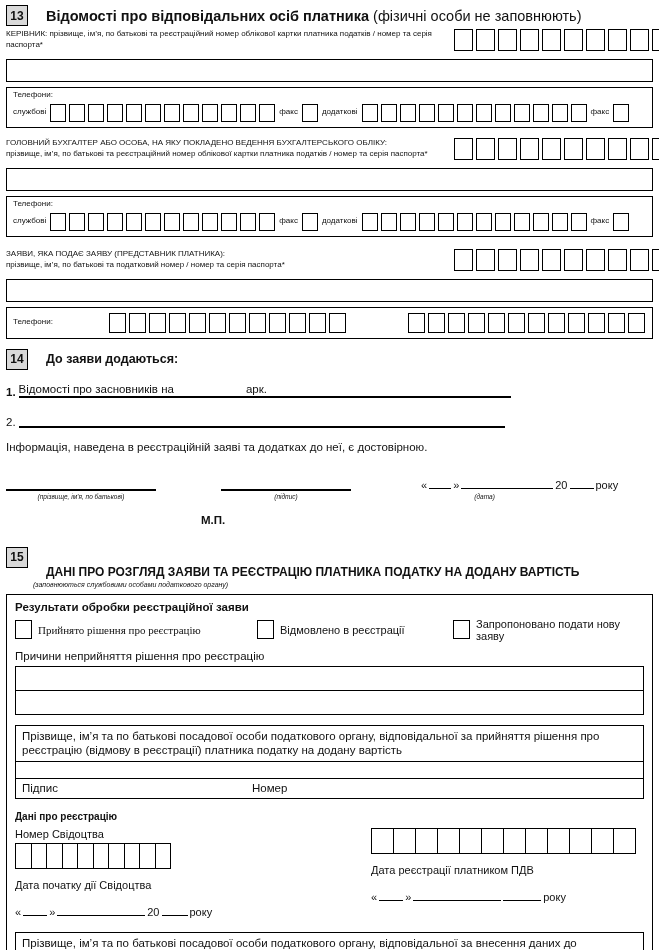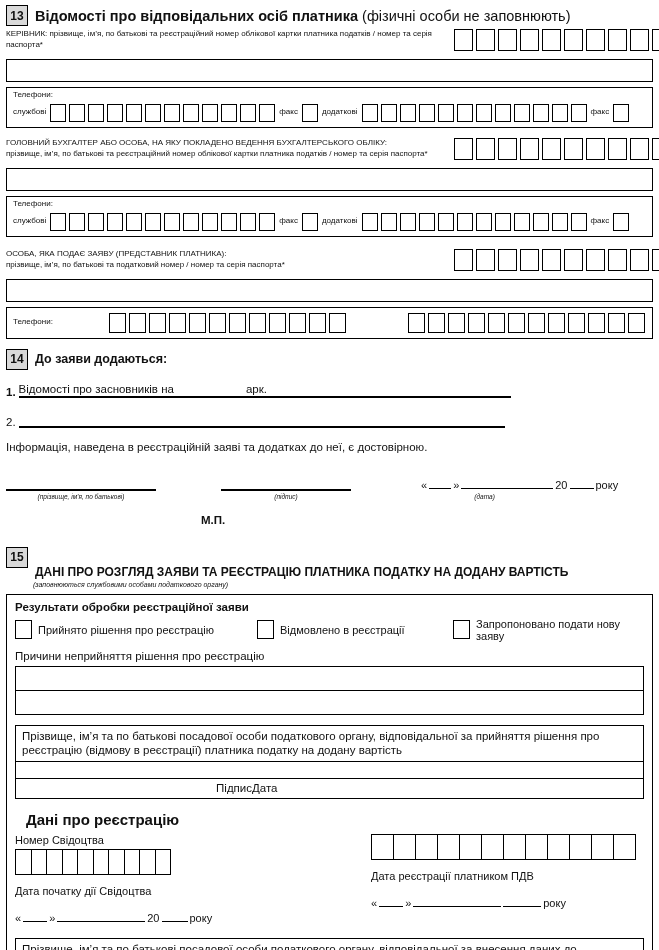--- a/index.html
+++ b/index.html
@@ -2,21 +2,21 @@
 <html><head>
 <meta charset="utf-8">
 <style>
   html,body{margin:0;padding:0;background:#fff;}
   body{font-family:"Liberation Sans","DejaVu Sans",sans-serif;color:#111;}
   .page{width:659px;height:950px;box-sizing:border-box;padding:5px 6px 0;position:relative;background:#fff;overflow:hidden;}
 
   
   .num{display:inline-flex;align-items:center;justify-content:center;width:20px;height:19px;
        border:1px solid #000;background:#d9d9d9;font-weight:bold;font-size:12px;flex:0 0 auto;}
-  .sec-header{display:flex;align-items:center;gap:7px;}
+  .sec-header{display:flex;align-items:center;gap:18px;}
   .t-lg{font-size:14.5px;text-align:center;}
   .t-md{font-size:12.5px;}
   .b{font-weight:bold;}
   .small-label{font-size:8px;line-height:1.35;}
 
   
   .boxrow{display:flex;gap:3px;}
   .boxrow .box{border:1px solid #000;background:#fff;box-sizing:border-box;}
   .pb-row .box{width:19px;height:22px;}
   .ph-row .box{width:16px;height:18px;}
@@ -45,30 +45,30 @@
   .ul{display:inline-block;border-bottom:1px solid #000;height:12px;}
   .mp{font-weight:bold;font-size:11.5px;margin:14px 0 0 195px;}
 
   
   .s15-sub{font-size:7px;font-style:italic;margin:2px 0 6px 27px;}
   .outer{border:1px solid #000;padding:6px 8px 8px;}
   .results-title{font-size:11.5px;margin-bottom:5px;}
   .chk-row{display:flex;align-items:center;font-size:11px;margin-bottom:8px;}
   .chk-group{display:flex;align-items:center;gap:6px;}
   .chk{width:15px;height:17px;border:1px solid #000;background:#fff;flex:0 0 auto;}
-  .g1{width:242px;}.g2{width:196px;}.g3{flex:1;}
+  .g1{width:242px;font-family:Liberation Serif, serif;}.g2{width:196px;}.g3{flex:1;}
   .reasons-label{font-size:11.5px;margin-bottom:4px;}
   .reasons-box{border:1px solid #000;}
   .r-row{height:23px;}
   .r-row + .r-row{border-top:1px solid #000;}
   .officer-box{border:1px solid #000;margin-top:10px;}
   .officer-text{font-size:11.5px;line-height:1.25;padding:3px 6px 4px;}
   .officer-empty{height:16px;border-top:1px solid #000;}
   .officer-sig{display:flex;border-top:1px solid #000;font-size:11.5px;padding:3px 6px 4px;}
-  .reg-title{font-size:15px;margin:12px 11px 6px;}
+  .reg-title{font-size:10px;margin:12px 0 6px;}
   .reg-grid{display:flex;}
   .reg-col-l{width:356px;flex:0 0 auto;}
   .reg-col-r{flex:1;}
   .reg-lbl{font-size:11px;margin-bottom:3px;}
   .cells{display:flex;margin-left:1px;}
   .cell{height:24px;border:1px solid #000;margin-left:-1px;background:#fff;box-sizing:content-box;}
   .cells-sm .cell{width:14.5px;}
   .cells-lg .cell{width:21px;}
   .reg-lbl2{font-size:11px;margin:10px 0 12px;}
 </style>
@@ -199,21 +199,21 @@
           <div class="box"></div>
         </div>
       <span class="small-label">факс</span>
       <div class="boxrow ph-row">
           <div class="box"></div>
         </div>
     </div>
   </div>
 
   <div class="person-row" style="margin-top:12px;">
-    <span class="small-label lbl"><span>ОСОБА, ЯКА ПОДАЄ ЗАЯВУ (ПРЕДСТАВНИК ПЛАТНИКА):</span><br>
+    <span class="small-label lbl"><span>ЗАЯВИ, ЯКА ПОДАЄ ЗАЯВУ (ПРЕДСТАВНИК ПЛАТНИКА):</span><br>
     <span>прізвище, ім’я, по батькові та податковий номер / номер та серія паспорта*</span></span>
     <div class="boxrow pb-row">
         <div class="box"></div>
         <div class="box"></div>
         <div class="box"></div>
         <div class="box"></div>
         <div class="box"></div>
         <div class="box"></div>
         <div class="box"></div>
         <div class="box"></div>
@@ -332,22 +332,22 @@
     <div class="reasons-label">Причини неприйняття рішення про реєстрацію</div>
     <div class="reasons-box">
       <div class="r-row"></div>
       <div class="r-row"></div>
     </div>
 
     <div class="officer-box">
       <div class="officer-text">Прізвище, ім’я та по батькові посадової особи податкового органу, відповідальної за прийняття рішення про реєстрацію (відмову в реєстрації) платника податку на додану вартість</div>
       <div class="officer-empty"></div>
       <div class="officer-sig">
-        <span style="width:230px;text-align:right;">Підпис</span>
-        <span>Дата</span>
+        <span style="width:230px;">Підпис</span>
+        <span>Номер</span>
       </div>
     </div>
 
     <div class="reg-title b">Дані про реєстрацію</div>
 
     <div class="reg-grid">
       <div class="reg-col-l">
         <div class="reg-lbl">Номер Свідоцтва</div>
         <div class="cells cells-sm">
             <div class="cell"></div>

